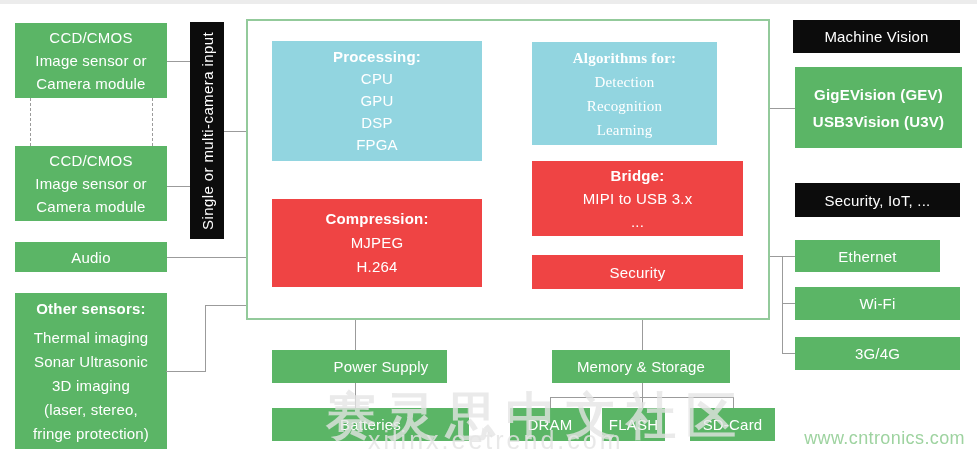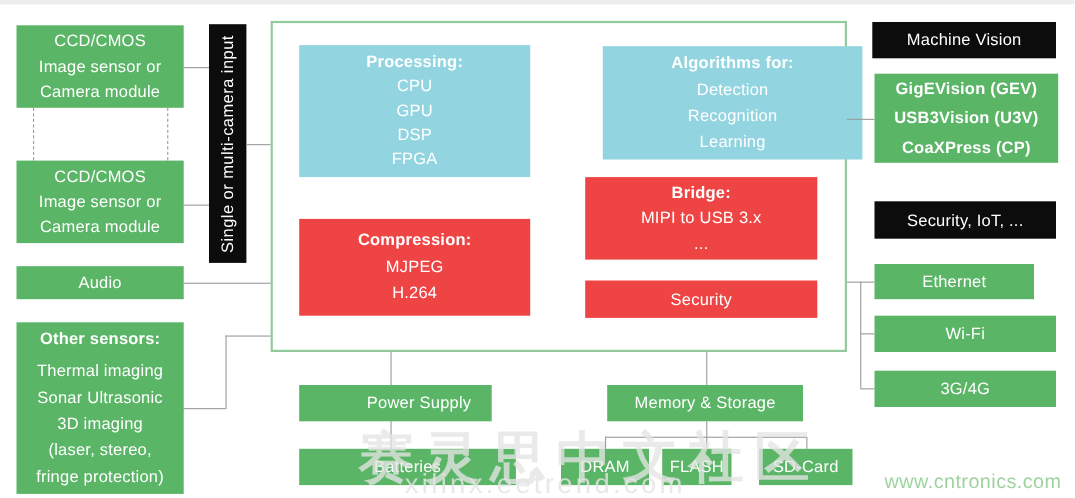--- a/index.html
+++ b/index.html
@@ -91,21 +91,21 @@
   <div class="mainbox"></div>
 
   <div class="box blue" style="left:272px;top:41px;width:210px;height:120px;line-height:22px;">
     <div class="bold">Processing:</div>
     <div>CPU</div>
     <div>GPU</div>
     <div>DSP</div>
     <div>FPGA</div>
   </div>
 
-  <div class="box blue" style="left:548px;top:42px;width:236px;height:103px;line-height:24px;">
+  <div class="box blue" style="left:532px;top:42px;width:185px;height:103px;line-height:24px;font-family:Liberation Serif, serif;">
     <div class="bold">Algorithms for:</div>
     <div>Detection</div>
     <div>Recognition</div>
     <div>Learning</div>
   </div>
 
   <div class="box gray" style="left:272px;top:199px;width:210px;height:88px;line-height:24px;">
     <div class="bold">Compression:</div>
     <div>MJPEG</div>
     <div>H.264</div>
@@ -121,21 +121,20 @@
     <div>Security</div>
   </div>
 
   <div class="box blackbox" style="left:793px;top:20px;width:167px;height:33px;">
     <div>Machine Vision</div>
   </div>
 
   <div class="box green" style="left:795px;top:67px;width:167px;height:81px;line-height:27px;font-weight:bold;">
     <div>GigEVision (GEV)</div>
     <div>USB3Vision (U3V)</div>
-    <div>CoaXPress (CP)</div>
   </div>
 
   <div class="box blackbox" style="left:795px;top:183px;width:165px;height:34px;">
     <div>Security, IoT, ...</div>
   </div>
 
   <div class="box green" style="left:795px;top:240px;width:145px;height:32px;">
     <div>Ethernet</div>
   </div>
 

